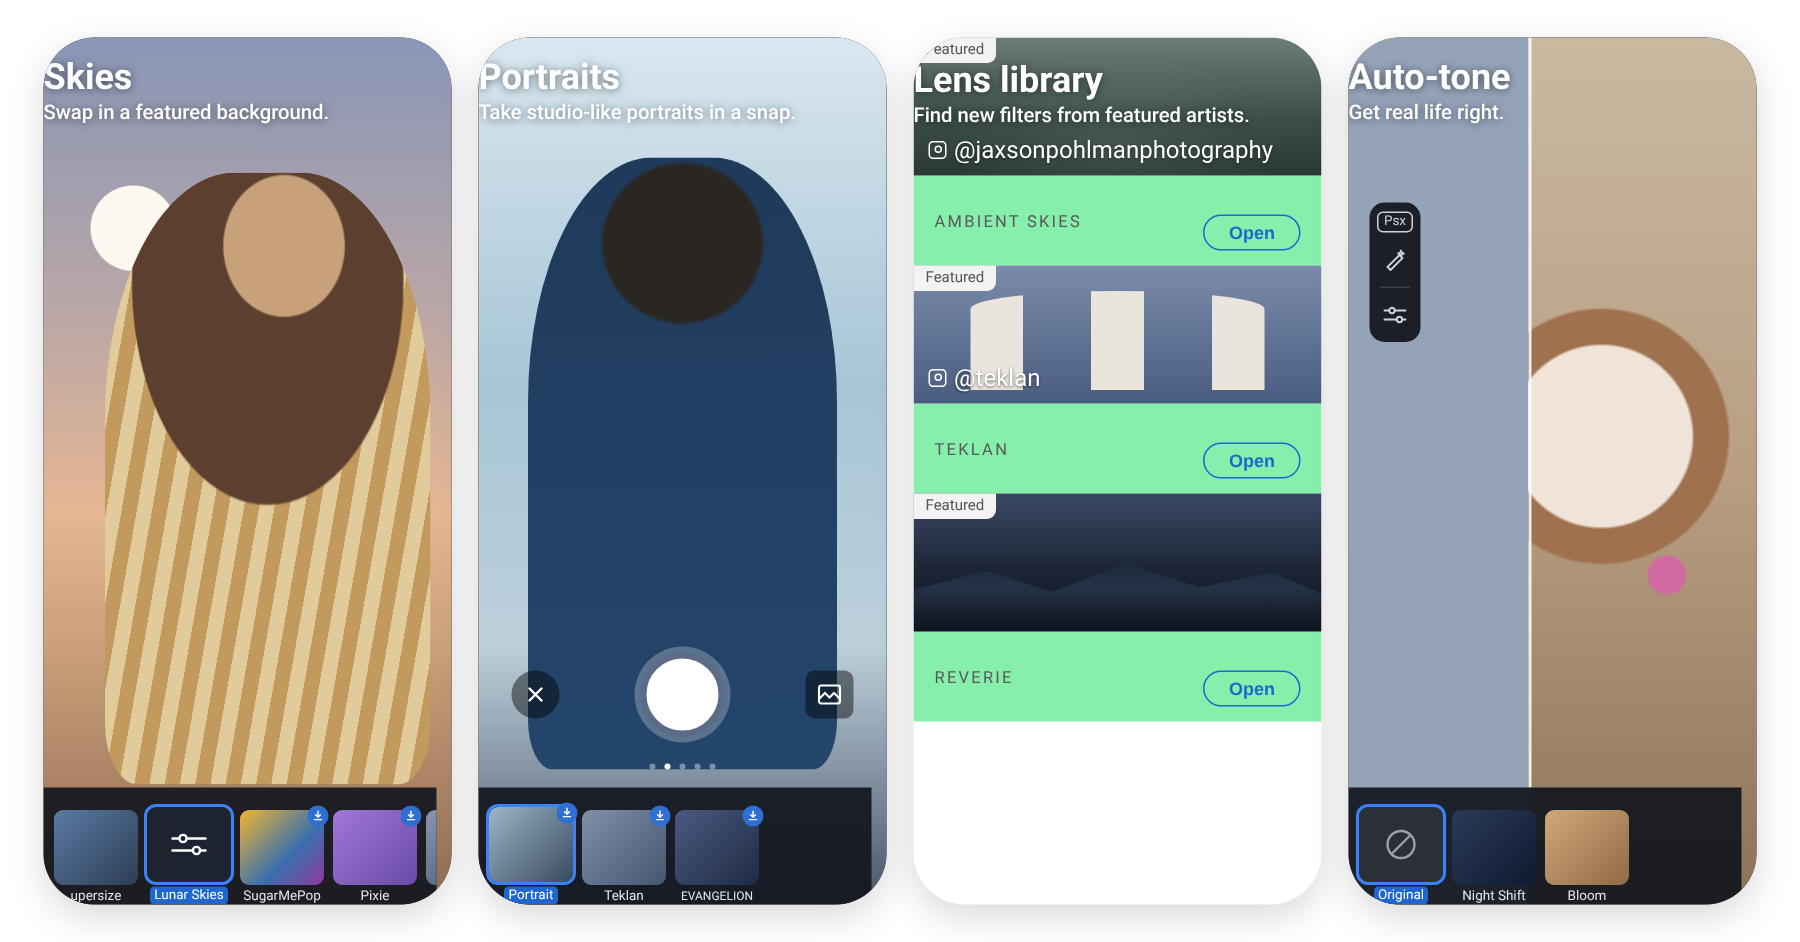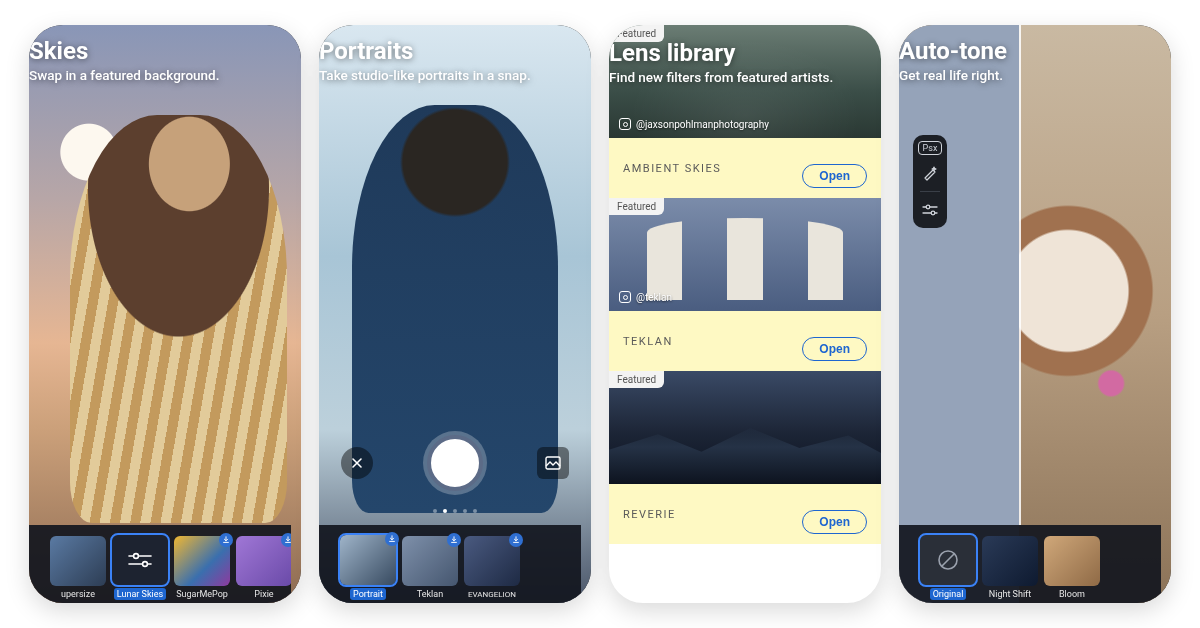--- a/index.html
+++ b/index.html
@@ -84,21 +84,21 @@
     box-shadow:0 0 0 4px rgba(255,255,255,.25);
   }
   .dots{position:absolute;bottom:90px;left:0;right:0;display:flex;justify-content:center;gap:6px;z-index:4;}
   .dots span{width:4px;height:4px;border-radius:50%;background:rgba(255,255,255,.4);}
   .dots span.on{background:#fff;}
 
   
   .strip {
     position:absolute; left:0; right:10px; bottom:0; height:78px;
     background:rgba(18,22,30,.92);
-    display:flex; align-items:center; padding:6px 18px 0;
+    display:flex; align-items:flex-end; padding:6px 4px 0;
     overflow:hidden; z-index:3;
   }
   .thumb {
     flex:0 0 56px; margin:0 3px; text-align:center;
     color:#e6e6e6; font-size:9px; position:relative;
   }
   .thumb .box{
     width:56px;height:50px;border-radius:6px;
     background:linear-gradient(135deg,#6b7a99,#3d485e);
     margin-bottom:3px; position:relative; overflow:hidden;
@@ -110,36 +110,36 @@
     background:#2f6fd1;display:flex;align-items:center;justify-content:center;
   }
   .thumb .dl svg{width:8px;height:8px;}
   .thumb .none-ic{width:100%;height:100%;display:flex;align-items:center;justify-content:center;color:#aaa;}
 
   
   .s3 { background:#fff; }
   .s3 .hero-text{color:#fff;top:14px;}
   .s3 .scroll{position:absolute;inset:0;overflow:hidden;}
   .card{position:relative;}
-  .card-img{height:113px;position:relative;overflow:hidden;}
+  .card-img{height:92px;position:relative;overflow:hidden;}
   .card-img.a{background:linear-gradient(180deg,#6b7d74 0%,#3a4d47 60%,#2a3833 100%);}
   .card-img.a::after{content:"";position:absolute;inset:0;background:radial-gradient(ellipse at 50% 80%,rgba(255,255,255,.08),transparent 60%);}
   .card-img.b{background:linear-gradient(180deg,#7b8caa 0%,#4a5d80 100%);}
   .card-img.b::before{content:"";position:absolute;left:14%;right:14%;top:18%;bottom:10%;background:
      linear-gradient(90deg,#e9e5dc 0 18%,transparent 18% 41%,#e9e5dc 41% 59%,transparent 59% 82%,#e9e5dc 82% 100%);
      border-radius:50% 50% 0 0 / 18% 18% 0 0;}
   .card-img.c{background:linear-gradient(180deg,#3a4a66 0%,#1c2536 55%,#0b1220 100%);}
   .card-img.c::after{content:"";position:absolute;left:0;right:0;bottom:0;height:55%;background:
      linear-gradient(0deg,#0d131f,#253246 60%,transparent);clip-path:polygon(0 100%,0 45%,18% 20%,34% 48%,52% 10%,70% 42%,88% 22%,100% 50%,100% 100%);}
   .badge{position:absolute;top:0;left:0;background:#f3f3f3;color:#555;font-size:10px;padding:3px 8px;border-bottom-right-radius:6px;z-index:2;}
   .s3 .card:first-child .badge{border-top-left-radius:34px 18px;}
-  .credit{position:absolute;left:10px;bottom:8px;color:#fff;font-size:10px;display:flex;align-items:center;gap:5px;text-shadow:0 1px 2px rgba(0,0,0,.6);}
+  .credit{position:absolute;left:10px;bottom:8px;color:#fff;font-size:16px;display:flex;align-items:center;gap:5px;text-shadow:0 1px 2px rgba(0,0,0,.6);}
   .ig{width:12px;height:12px;border:1.3px solid #fff;border-radius:3px;position:relative;}
   .ig::after{content:"";position:absolute;inset:2.5px;border:1.3px solid #fff;border-radius:50%;}
-  .row{display:flex;align-items:center;justify-content:space-between;padding:10px 14px;background:#fef9c3;}
+  .row{display:flex;align-items:center;justify-content:space-between;padding:10px 14px;background:#86efac;}
   .row .name{font-size:11px;letter-spacing:1.5px;color:#5a5a5a;}
   .open-btn{border:1.5px solid #1e66d0;color:#1e66d0;background:transparent;border-radius:999px;font-size:12px;font-weight:600;padding:4px 16px;margin-top:16px;}
 
   
   .s4 .bg{
     background:
       linear-gradient(90deg,#95a3b9 0 44%,transparent 44%),
       radial-gradient(circle at 62% 46%,#efe4d7 0 60px,#a0714f 62px 84px,transparent 86px),
       radial-gradient(circle at 25% 70%,#d26aa2 0 14px,transparent 16px),
       radial-gradient(circle at 78% 62%,#d26aa2 0 12px,transparent 14px),

